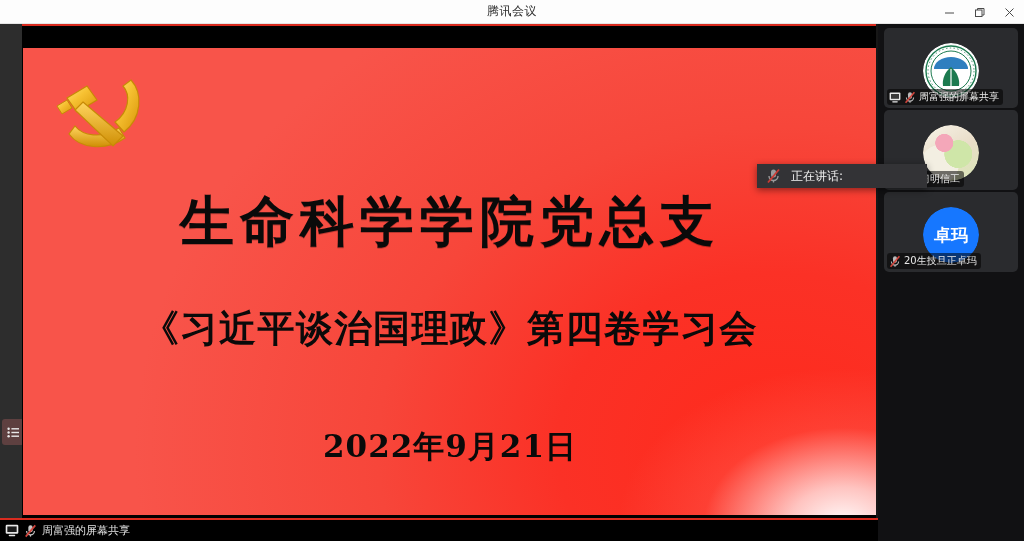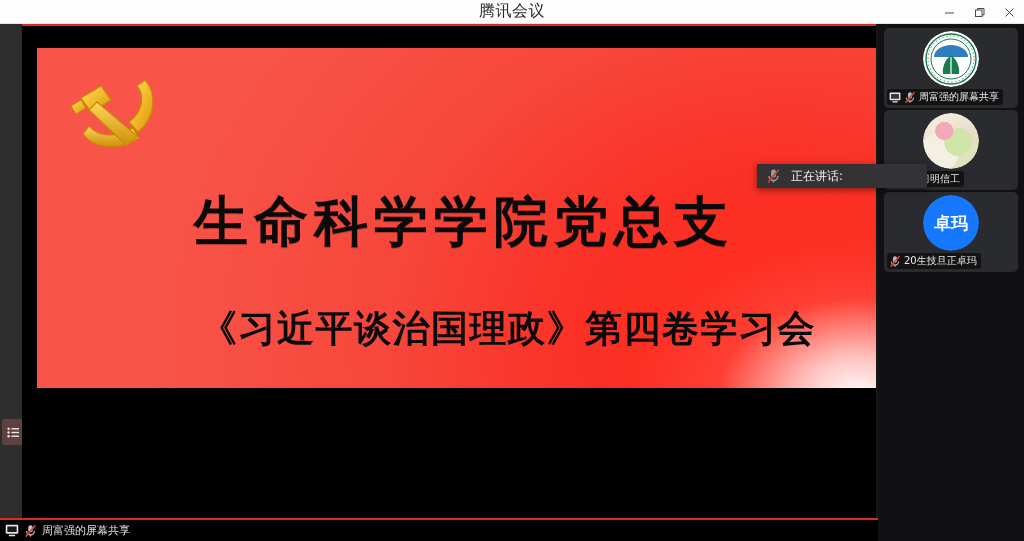--- a/index.html
+++ b/index.html
@@ -18,21 +18,21 @@
 
   
   .titlebar {
     position: absolute; top: 0; left: 0;
     width: 1024px; height: 24px;
     background: #fdfdfd;
     border-bottom: 1px solid #e6e6e6;
     display: flex; align-items: center; justify-content: center;
   }
   .titlebar-title {
-    font-size: 16px; color: #2b2b2b;
+    font-size: 12px; color: #2b2b2b;
     letter-spacing: 0.5px;
     font-family: Liberation Serif, serif;
   }
   .win-controls {
     position: absolute; top: 0; right: 0;
     height: 24px; display: flex; align-items: center;
   }
   .win-btn {
     width: 30px; height: 24px;
     display: flex; align-items: center; justify-content: center;
@@ -63,22 +63,22 @@
   .rail-toggle svg { display:block; }
 
   
   .share-stage {
     position: absolute; left: 22px; top: 0;
     width: 854px; height: 496px;
     background: #000;
     overflow: hidden;
   }
   .slide {
-    position: absolute; left: 15px; top: 24px;
-    width: 854px; height: 340px;
+    position: absolute; left: 1px; top: 24px;
+    width: 854px; height: 467px;
     background:
       radial-gradient(ellipse 330px 230px at 96% 102%,
         rgba(255,255,255,0.98) 0%, rgba(255,255,255,0.72) 16%,
         rgba(255,120,110,0.25) 42%, rgba(255,60,50,0.0) 68%),
       radial-gradient(ellipse 640px 520px at 88% 86%,
         #ff2a1c 0%, #fb3126 34%, #f7463a 62%, #f8544a 100%),
       linear-gradient(105deg, #f9564d 0%, #f8463c 45%, #f63228 100%);
   }
 
   .party-emblem {
@@ -99,21 +99,20 @@
   }
   .slide-subtitle {
     position: absolute; left: 0; top: 256px;
     width: 854px; text-align: center;
     font-family: "DejaVu Serif", "Liberation Serif", serif;
     font-weight: 700;
     font-size: 37px;
     letter-spacing: 1.5px;
     color: #0a0a0a;
     white-space: nowrap;
-    margin-left: 44px;
   }
   .slide-date {
     position: absolute; left: 0; top: 378px;
     width: 854px; text-align: center;
     font-family: "DejaVu Serif", "Liberation Serif", serif;
     font-weight: 700;
     font-size: 31px;
     letter-spacing: 1px;
     color: #0a0a0a;
     white-space: nowrap;
@@ -146,21 +145,21 @@
   }
   .tile {
     position: relative;
     width: 134px; height: 80px;
     background: #2a2b2e;
     border-radius: 5px;
     margin-bottom: 2px;
     overflow: hidden;
   }
   .tile-avatar {
-    position: absolute; left: 50%; top: 3px;
+    position: absolute; left: 50%; top: 15px;
     transform: translateX(-50%);
     width: 56px; height: 56px;
     border-radius: 50%;
     overflow: hidden;
     display: flex; align-items: center; justify-content: center;
   }
   .tile-footer {
     position: absolute; left: 3px; bottom: 3px;
     display: flex; align-items: center; gap: 3px;
     background: rgba(0,0,0,0.55);
@@ -315,20 +314,21 @@
             <path d="M28 36 L48 24 L58 38 L38 50 Z" fill="url(#gold)" stroke="#c78a06" stroke-width="1.2"></path>
 
             <path d="M44 40 L84 74 L74 84 L36 48 Z" fill="url(#gold2)" stroke="#c78a06" stroke-width="1.2"></path>
 
             <path d="M18 44 L28 38 L33 46 L23 52 Z" fill="url(#gold)" stroke="#c78a06" stroke-width="1"></path>
           </svg>
         </div>
 
         <div class="slide-title">生命科学学院党总支</div>
         <div class="slide-subtitle">《习近平谈治国理政》第四卷学习会</div>
+        <div class="slide-date">2022年9月21日</div>
       </div>
 
       <div class="share-border-top" style="left:0"></div>
     </div>
 
     <div class="speaking-toast">
       <span class="badge-icon">
         <svg width="15" height="16" viewBox="0 0 15 16">
           <rect x="5" y="1.5" width="5" height="8" rx="2.5" fill="#9a9a9a"></rect>
           <path d="M3 8 a4.5 4.5 0 0 0 9 0" fill="none" stroke="#9a9a9a" stroke-width="1.4"></path>

